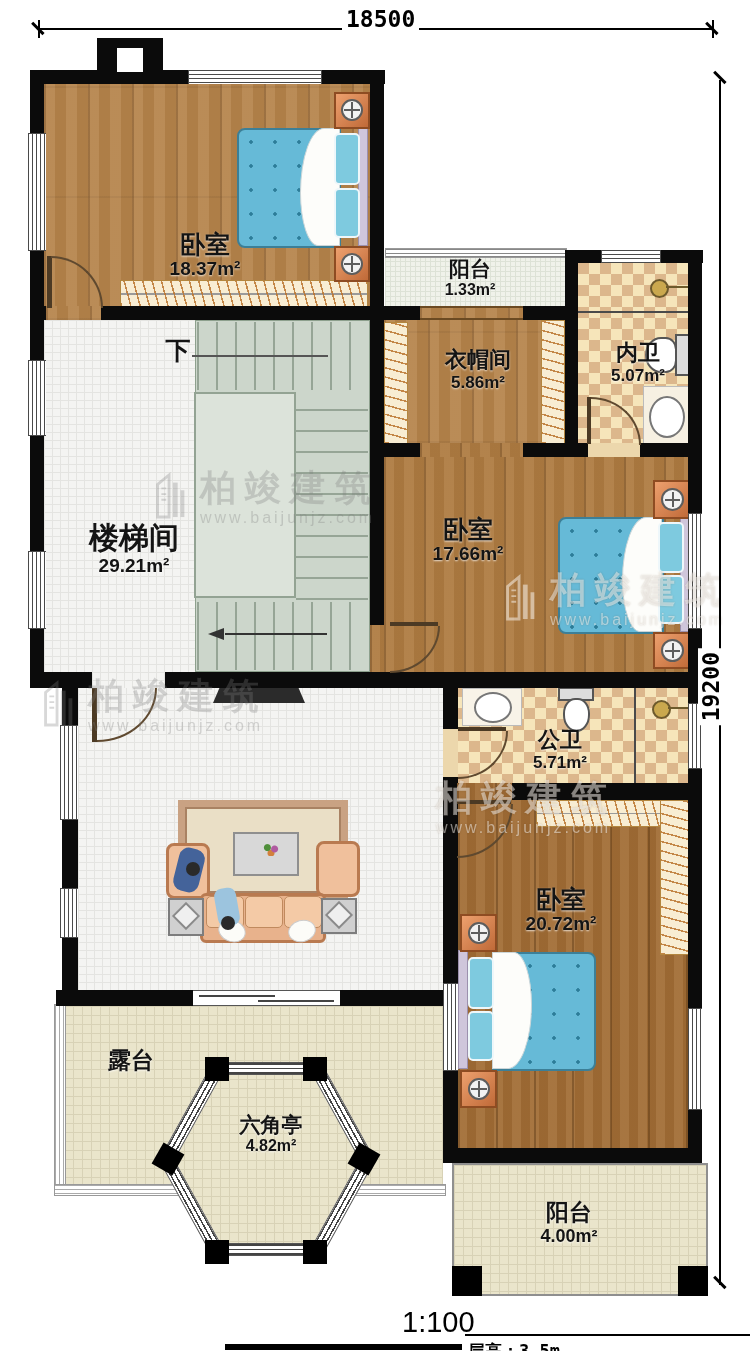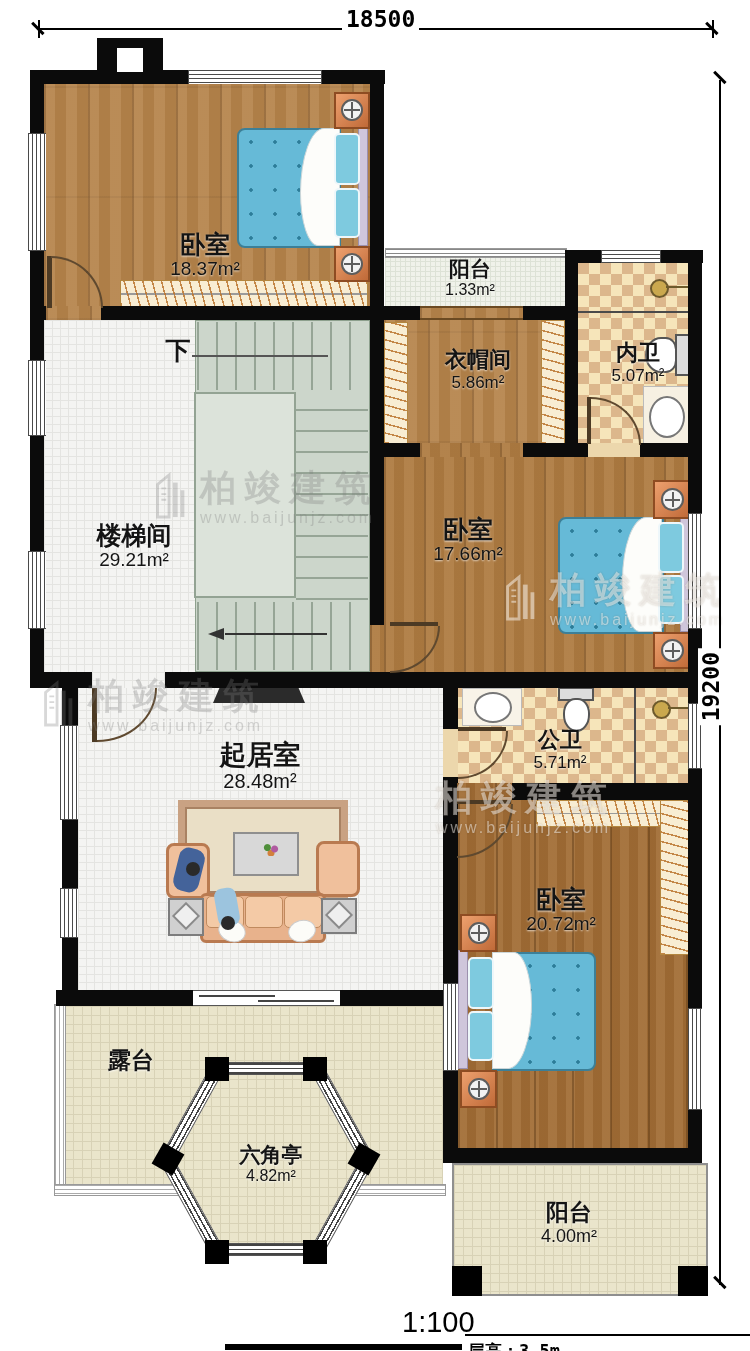--- a/index.html
+++ b/index.html
@@ -58,21 +58,21 @@
   .lamp::before,.lamp::after{content:"";position:absolute;background:#5d5d5d;}
   .lamp::before{left:50%;top:8%;bottom:8%;width:2px;margin-left:-1px;}
   .lamp::after{top:50%;left:8%;right:8%;height:2px;margin-top:-1px;}
   .rail{position:absolute;background:#fff;border:1px solid #555;z-index:8;
     background-image:repeating-linear-gradient(to bottom,#444 0 1.5px,transparent 1.5px 4.5px);}
   .railT{position:absolute;background:#fff;border:1px solid #999;z-index:4;}
   .post{position:absolute;background:#000;z-index:9;}
   
   .rlabel{position:absolute;transform:translateX(-50%);text-align:center;font-weight:700;color:#141414;
     text-shadow:0 1px 2px rgba(255,255,255,.75);white-space:nowrap;z-index:30;line-height:1.12;}
-  .rlabel .area{font-weight:400;}
+  .rlabel .area{font-weight:700;}
   
   .wm{position:absolute;display:flex;align-items:center;gap:8px;z-index:40;pointer-events:none;line-height:1;}
   .wm .t1{font-weight:700;white-space:nowrap;}
   .wm .t2{font-weight:400;white-space:nowrap;}
   .wm-gray{color:rgba(125,125,125,.30);}
   .wm-lite{color:rgba(255,255,255,.48);text-shadow:0 0 2px rgba(90,60,25,.25);}
   
   .dimline{position:absolute;background:#000;z-index:50;}
   .tick{position:absolute;width:16px;height:2.5px;background:#000;transform:rotate(45deg);z-index:50;}
   .dimtext{position:absolute;font-family:"DejaVu Sans Mono","Liberation Mono",monospace;font-weight:700;
@@ -278,46 +278,42 @@
   </div>
   <div class="rlabel" style="left:478px;top:348px;">
     <div style="font-size:22px;">衣帽间</div>
     <div class="area" style="font-size:17px;">5.86m²</div>
   </div>
   <div class="rlabel" style="left:638px;top:341px;">
     <div style="font-size:22px;">内卫</div>
     <div class="area" style="font-size:17px;">5.07m²</div>
   </div>
   <div class="rlabel" style="left:134px;top:521px;">
-    <div style="font-size:25px;">楼梯间</div>
+    <div style="font-size:30px;">楼梯间</div>
     <div class="area" style="font-size:19px;">29.21m²</div>
   </div>
   <div class="rlabel" style="left:178px;top:336px;">
     <div style="font-size:25px;">下</div>
   </div>
   <div class="rlabel" style="left:468px;top:515px;">
     <div style="font-size:25px;">卧室</div>
     <div class="area" style="font-size:19px;">17.66m²</div>
   </div>
   <div class="rlabel" style="left:560px;top:728px;">
     <div style="font-size:22px;">公卫</div>
     <div class="area" style="font-size:17px;">5.71m²</div>
   </div>
-  <div class="rlabel" style="left:260px;top:740px;">
-    <div style="font-size:27px;">起居室</div>
-    <div class="area" style="font-size:20px;">28.48m²</div>
-  </div>
   <div class="rlabel" style="left:561px;top:885px;">
     <div style="font-size:25px;">卧室</div>
     <div class="area" style="font-size:19px;">20.72m²</div>
   </div>
   <div class="rlabel" style="left:131px;top:1048px;">
     <div style="font-size:23px;">露台</div>
   </div>
-  <div class="rlabel" style="left:271px;top:1143px;">
+  <div class="rlabel" style="left:271px;top:1113px;">
     <div style="font-size:21px;">六角亭</div>
     <div class="area" style="font-size:16px;">4.82m²</div>
   </div>
   <div class="rlabel" style="left:569px;top:1200px;">
     <div style="font-size:23px;">阳台</div>
     <div class="area" style="font-size:18px;">4.00m²</div>
   </div>
 
   <div class="wm wm-gray" style="left:148px;top:468px;">
     <span><svg width="44" height="56" viewBox="0 0 46 56">

